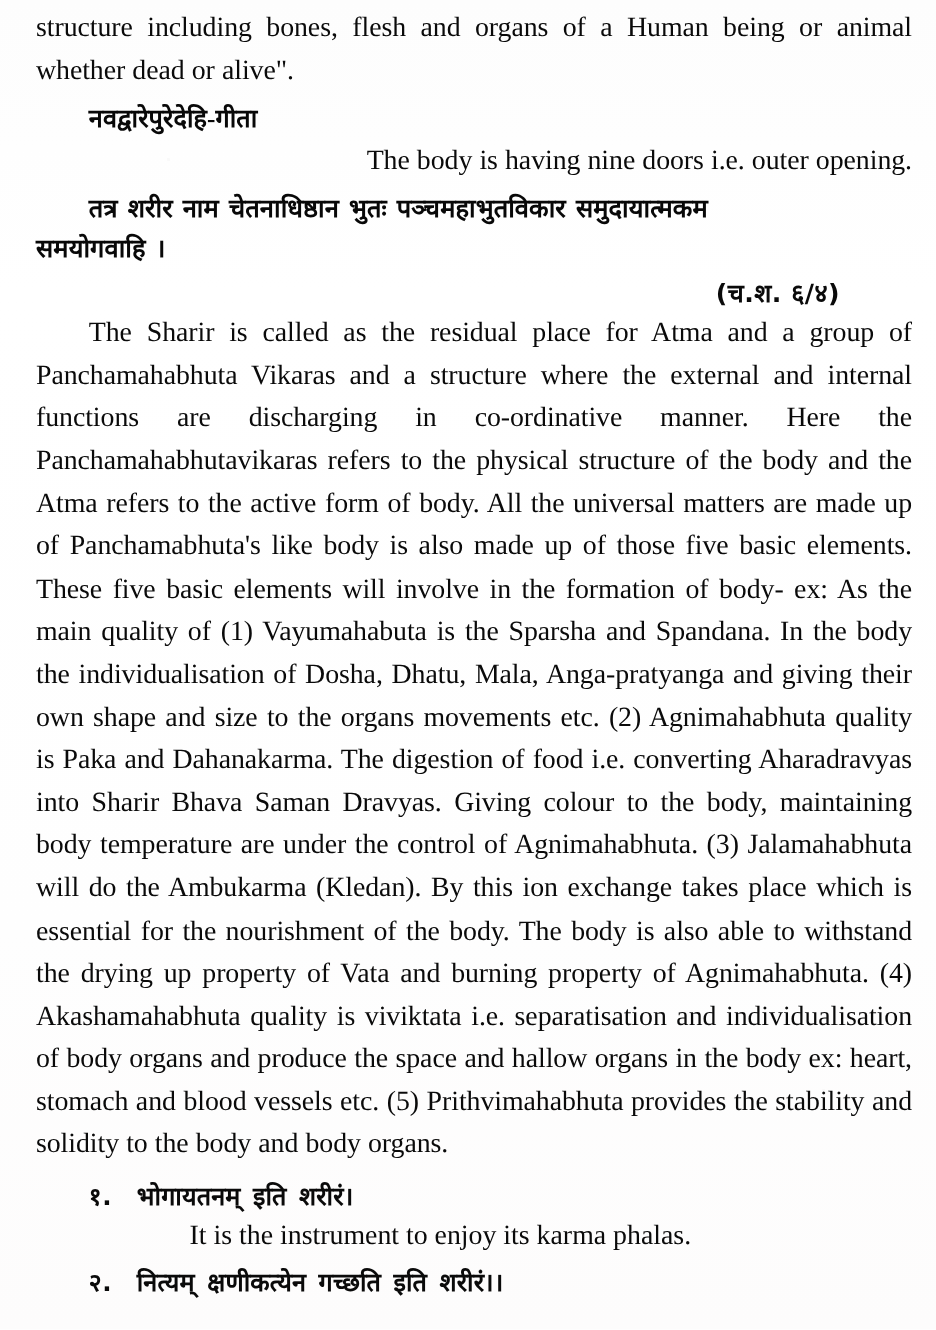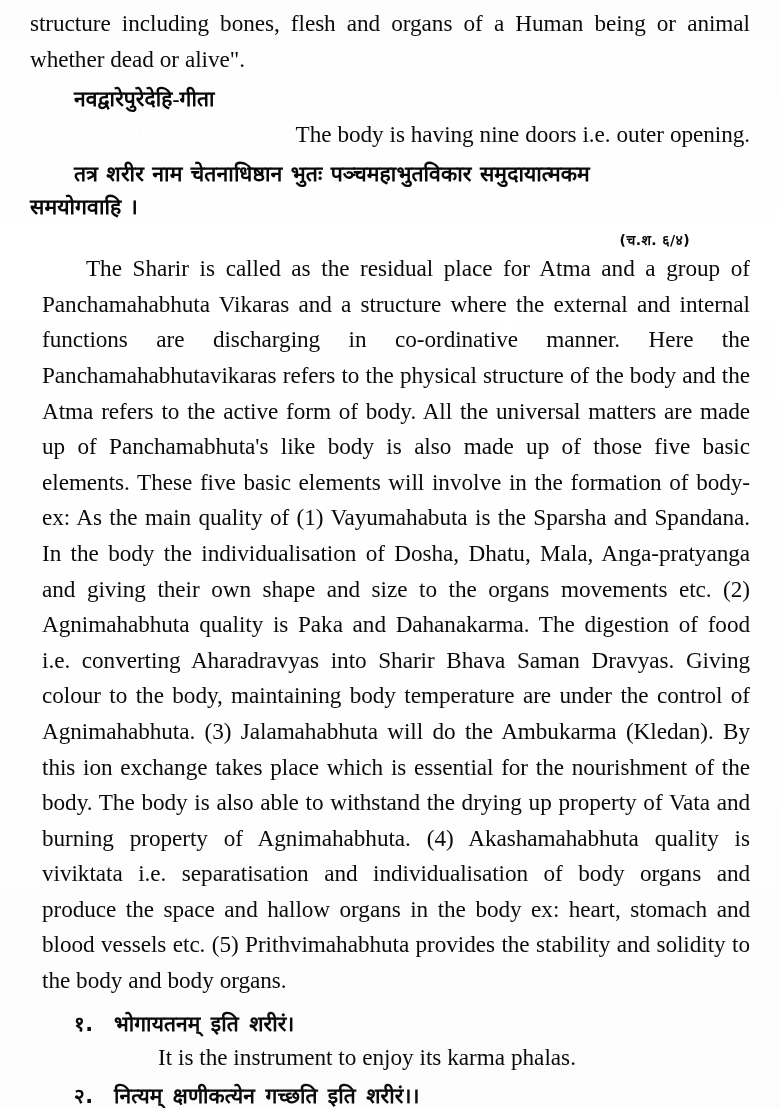--- a/index.html
+++ b/index.html
@@ -19,42 +19,41 @@
   
   .page {
     position: absolute;
     inset: 0;
     background:
       radial-gradient(circle at 18% 12%, rgba(0,0,0,0.018) 0 1.2px, rgba(0,0,0,0) 1.6px),
       radial-gradient(circle at 72% 34%, rgba(0,0,0,0.02) 0 1.1px, rgba(0,0,0,0) 1.5px),
       radial-gradient(circle at 46% 63%, rgba(0,0,0,0.016) 0 1.0px, rgba(0,0,0,0) 1.4px),
       radial-gradient(circle at 88% 82%, rgba(0,0,0,0.018) 0 1.1px, rgba(0,0,0,0) 1.5px),
       linear-gradient(180deg, #fdfdfd 0%, #ffffff 22%, #fefefe 70%, #fdfcfc 100%);
-    padding: 0 30px 0 30px;
+    padding: 0 20px 0 30px;
     box-sizing: border-box;
   }
 
   .content {
     padding-top: 6px;
   }
 
   
   .para {
     font-size: 23.2px;
     line-height: 35.6px;
     text-align: justify;
     text-justify: inter-word;
     margin: 0;
     letter-spacing: -0.05px;
     word-spacing: 0.2px;
   }
   .para.lead {
     text-indent: 44px;
     margin-top: 2px;
-    margin-left: 12px;
   }
   .para.cont {
     text-indent: 0;
   }
   .para.tight {
     text-align: right;
   }
 
   
   .top-block {
@@ -89,21 +88,21 @@
     text-indent: 0;
     word-spacing: 3px;
     font-size: 21.2px;
     line-height: 33px;
   }
   .citation {
     text-align: right;
     margin: 6px 60px 0 0;
     font-family: "DejaVu Sans", "Liberation Sans", sans-serif;
     font-weight: 700;
-    font-size: 14px;
+    font-size: 21px;
     letter-spacing: 0.4px;
     color: #0a0a0a;
   }
 
   .gloss {
     font-size: 23.2px;
     line-height: 34px;
     margin: 1px 0 0 44px;
     text-align: left;
   }

